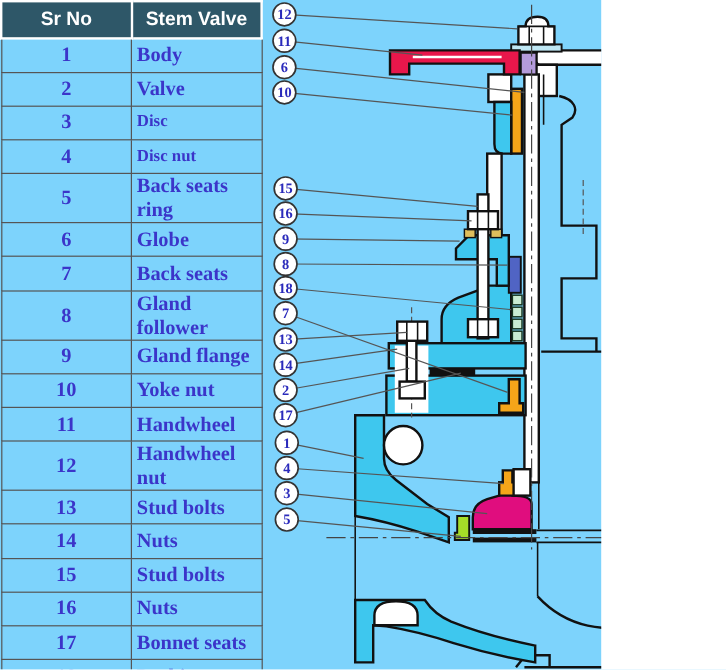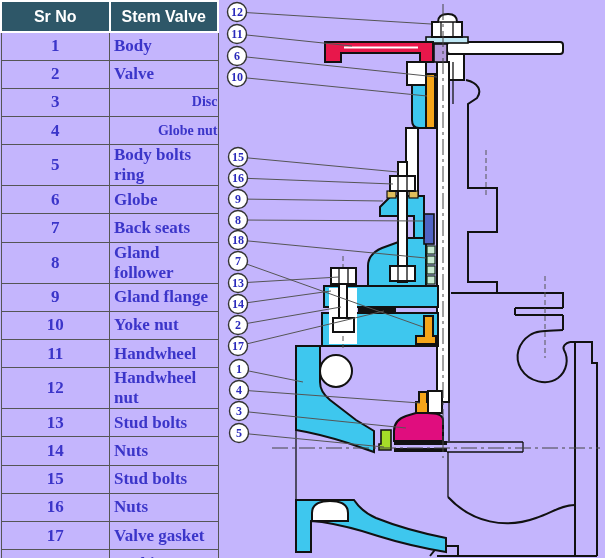--- a/index.html
+++ b/index.html
@@ -1,30 +1,30 @@
 <!DOCTYPE html>
 <html style="--header_bg: #2E5768; --header_text: #FFFFFF; --table_text: #3B35C9; --body_cyan: #3EC7EE; --disc_magenta: #E00D7E; --handwheel_red: #E8174B; --part_orange: #F5A519; --seat_green: #A5DC28; --packing_green: #C9EBD2; --gland_blue: #5064C4; --nut_lavender: #B49BDB; --washer_tan: #DFBE5C; --leader_gray: #555555; --callout_text: #2A2ABB;"><head>
 <meta charset="utf-8">
 <style>
   html,body{margin:0;padding:0;background:#fff;}
-  #stage{position:relative;width:605px;height:558px;background:#c4b5fd;overflow:hidden;
+  #stage{position:relative;width:501px;height:558px;background:#7dd3fc;overflow:hidden;
          font-family:"Liberation Sans",sans-serif;}
   
   #parts-table{position:absolute;left:0;top:0;width:219px;height:557px;
                border-collapse:collapse;table-layout:fixed;}
   #parts-table th{background:var(--header_bg,#2E5768);color:var(--header_text,#fff);
 id                font-family:"Liberation Sans",sans-serif;
                 font-size:16px;font-weight:bold;height:29px;
                 border:2px solid #fff;text-align:center;padding:0;}
   #parts-table td{border:1px solid #555;height:28.2px;padding:0 0 0 4px;
                 box-sizing:border-box;
                 font-family:"Liberation Serif",serif;font-weight:bold;
                 font-size:17px;color:var(--table_text,#3B35C9);vertical-align:middle;}
   #parts-table td.num{text-align:center;padding:0;width:58px;}
-  #parts-table tr.small td.label{font-size:14px;text-align:right;}
+  #parts-table tr.small td.label{font-size:14px;}
   
   #diagram{position:absolute;left:220px;top:0;}
   .outline{stroke:#111;stroke-width:2;fill:none;}
   .thin{stroke:#111;stroke-width:1.3;fill:none;}
   .f-white{fill:#fff;stroke:#111;stroke-width:2;}
   .f-cyan{fill:var(--body_cyan,#3EC7EE);stroke:#111;stroke-width:2;}
   .f-red{fill:var(--handwheel_red,#E8174B);stroke:#111;stroke-width:2;}
   .f-magenta{fill:var(--disc_magenta,#E00D7E);stroke:#111;stroke-width:2;}
   .f-orange{fill:var(--part_orange,#F5A519);stroke:#111;stroke-width:2;}
   .f-green{fill:var(--seat_green,#A5DC28);stroke:#111;stroke-width:1.6;}
@@ -61,25 +61,25 @@
         <tr>
           <td class="num">2</td>
           <td class="label">Valve</td>
         </tr>
         <tr class="small">
           <td class="num">3</td>
           <td class="label">Disc</td>
         </tr>
         <tr class="small">
           <td class="num">4</td>
-          <td class="label">Globe nut</td>
+          <td class="label">Disc nut</td>
         </tr>
         <tr>
           <td class="num">5</td>
-          <td class="label">Body bolts ring</td>
+          <td class="label">Back seats ring</td>
         </tr>
         <tr>
           <td class="num">6</td>
           <td class="label">Globe</td>
         </tr>
         <tr>
           <td class="num">7</td>
           <td class="label">Back seats</td>
         </tr>
         <tr>
@@ -113,21 +113,21 @@
         <tr>
           <td class="num">15</td>
           <td class="label">Stud bolts</td>
         </tr>
         <tr>
           <td class="num">16</td>
           <td class="label">Nuts</td>
         </tr>
         <tr>
           <td class="num">17</td>
-          <td class="label">Valve gasket</td>
+          <td class="label">Bonnet seats</td>
         </tr>
         <tr>
           <td class="num">18</td>
           <td class="label">Packing</td>
         </tr>
       </tbody>
   </table>
 
   <svg id="diagram" width="385" height="558" viewBox="220 0 385 558" xmlns="http://www.w3.org/2000/svg">
 

